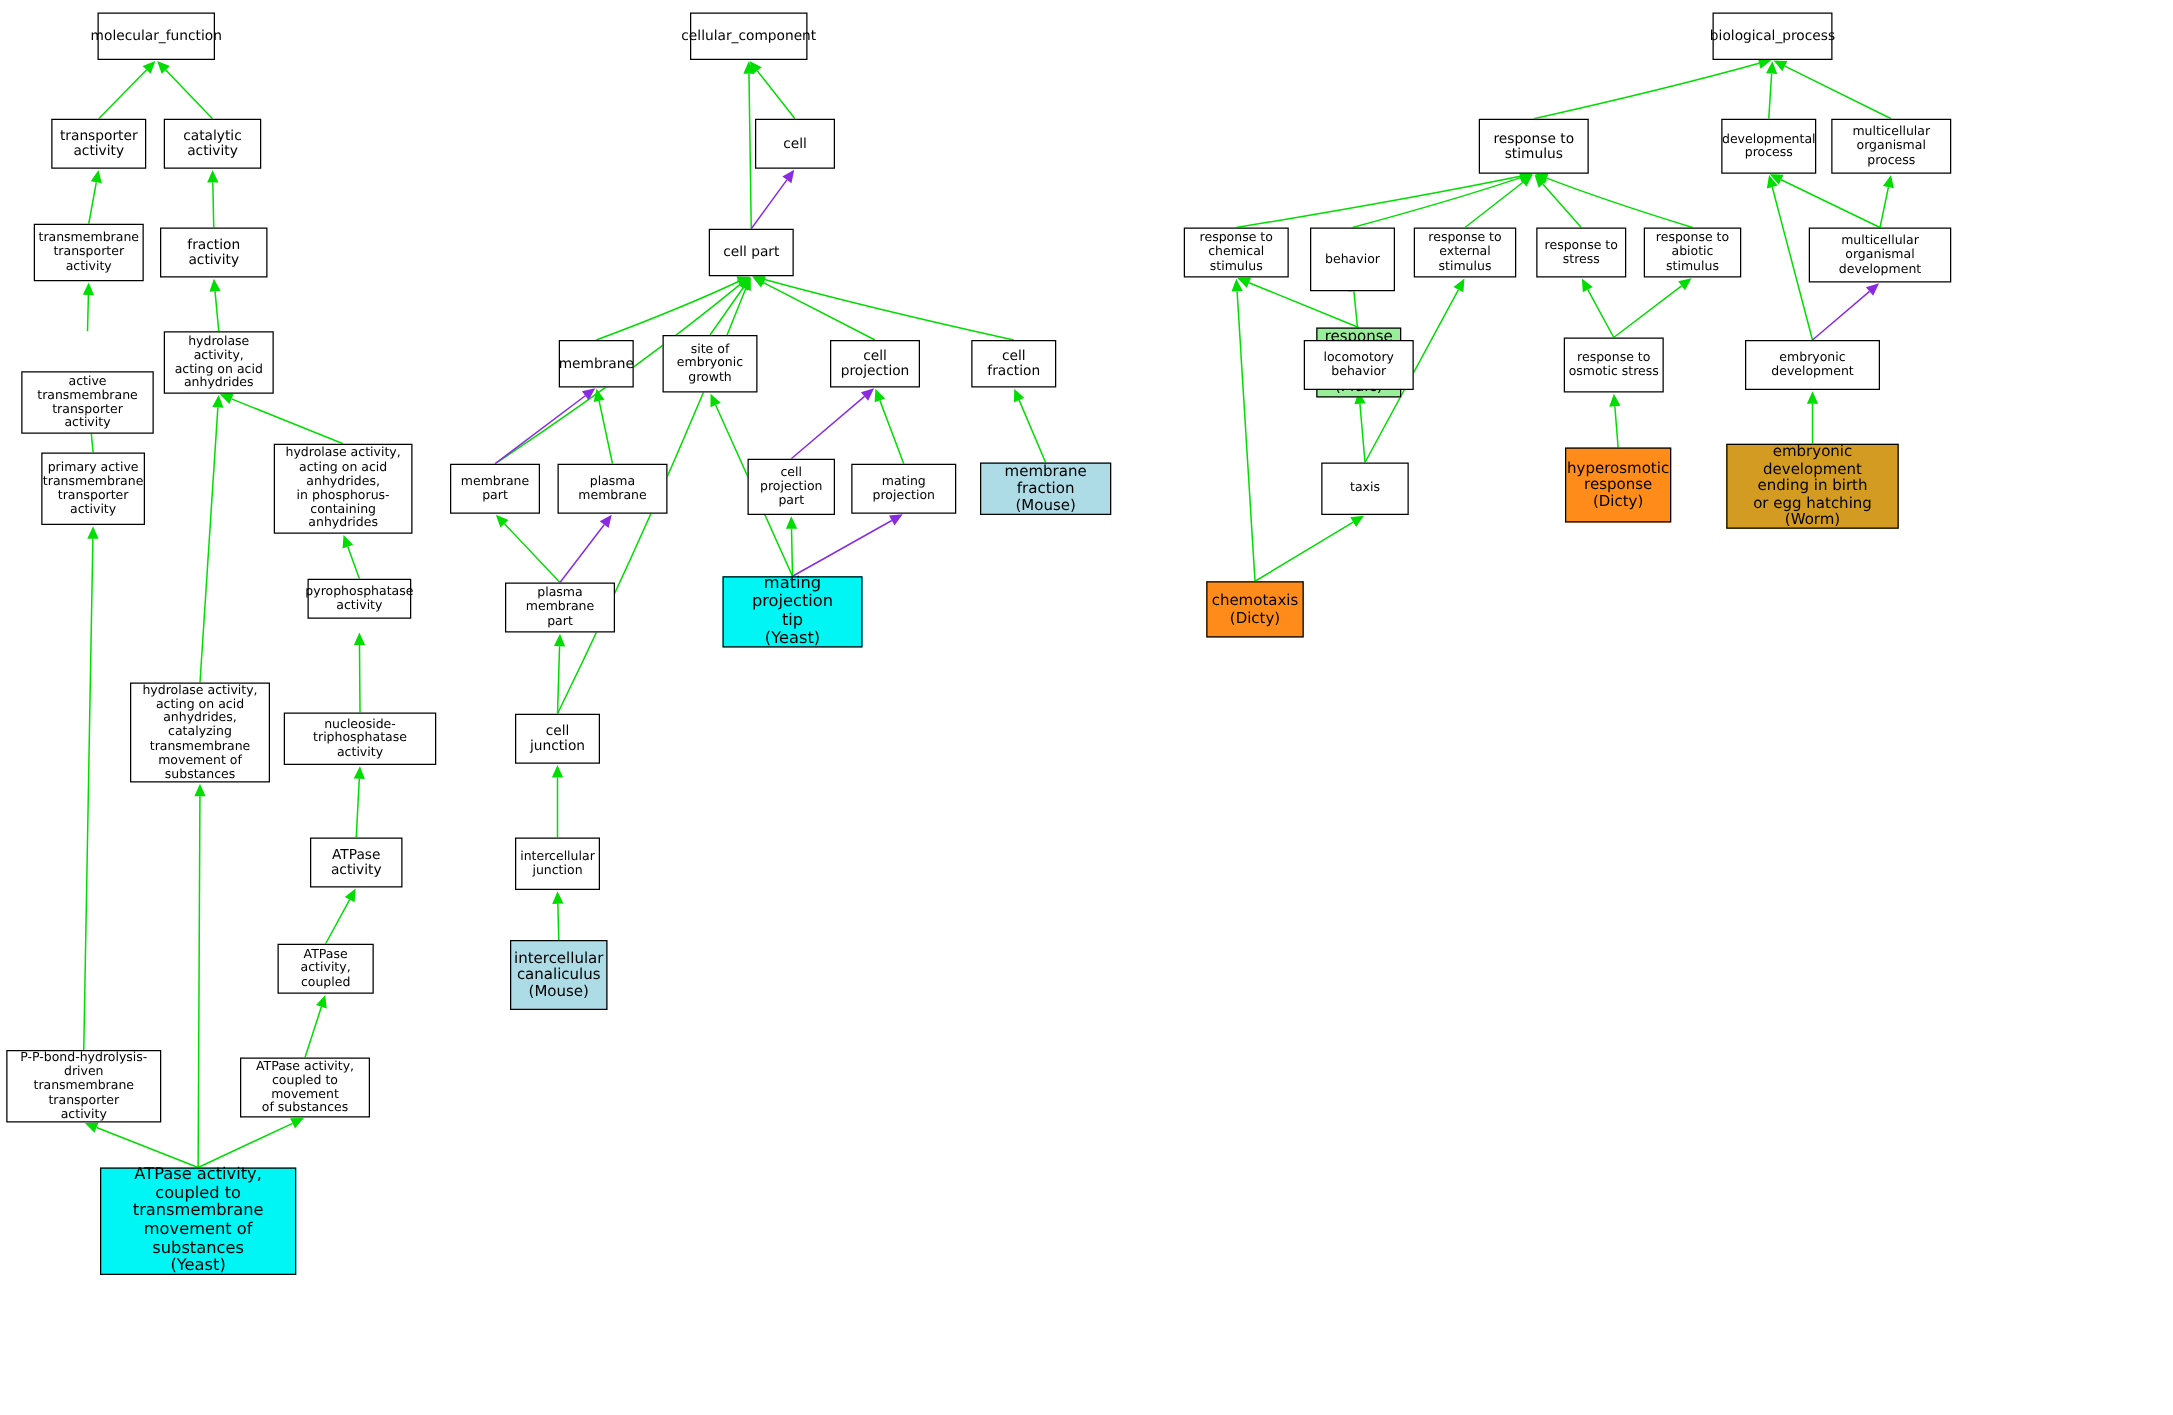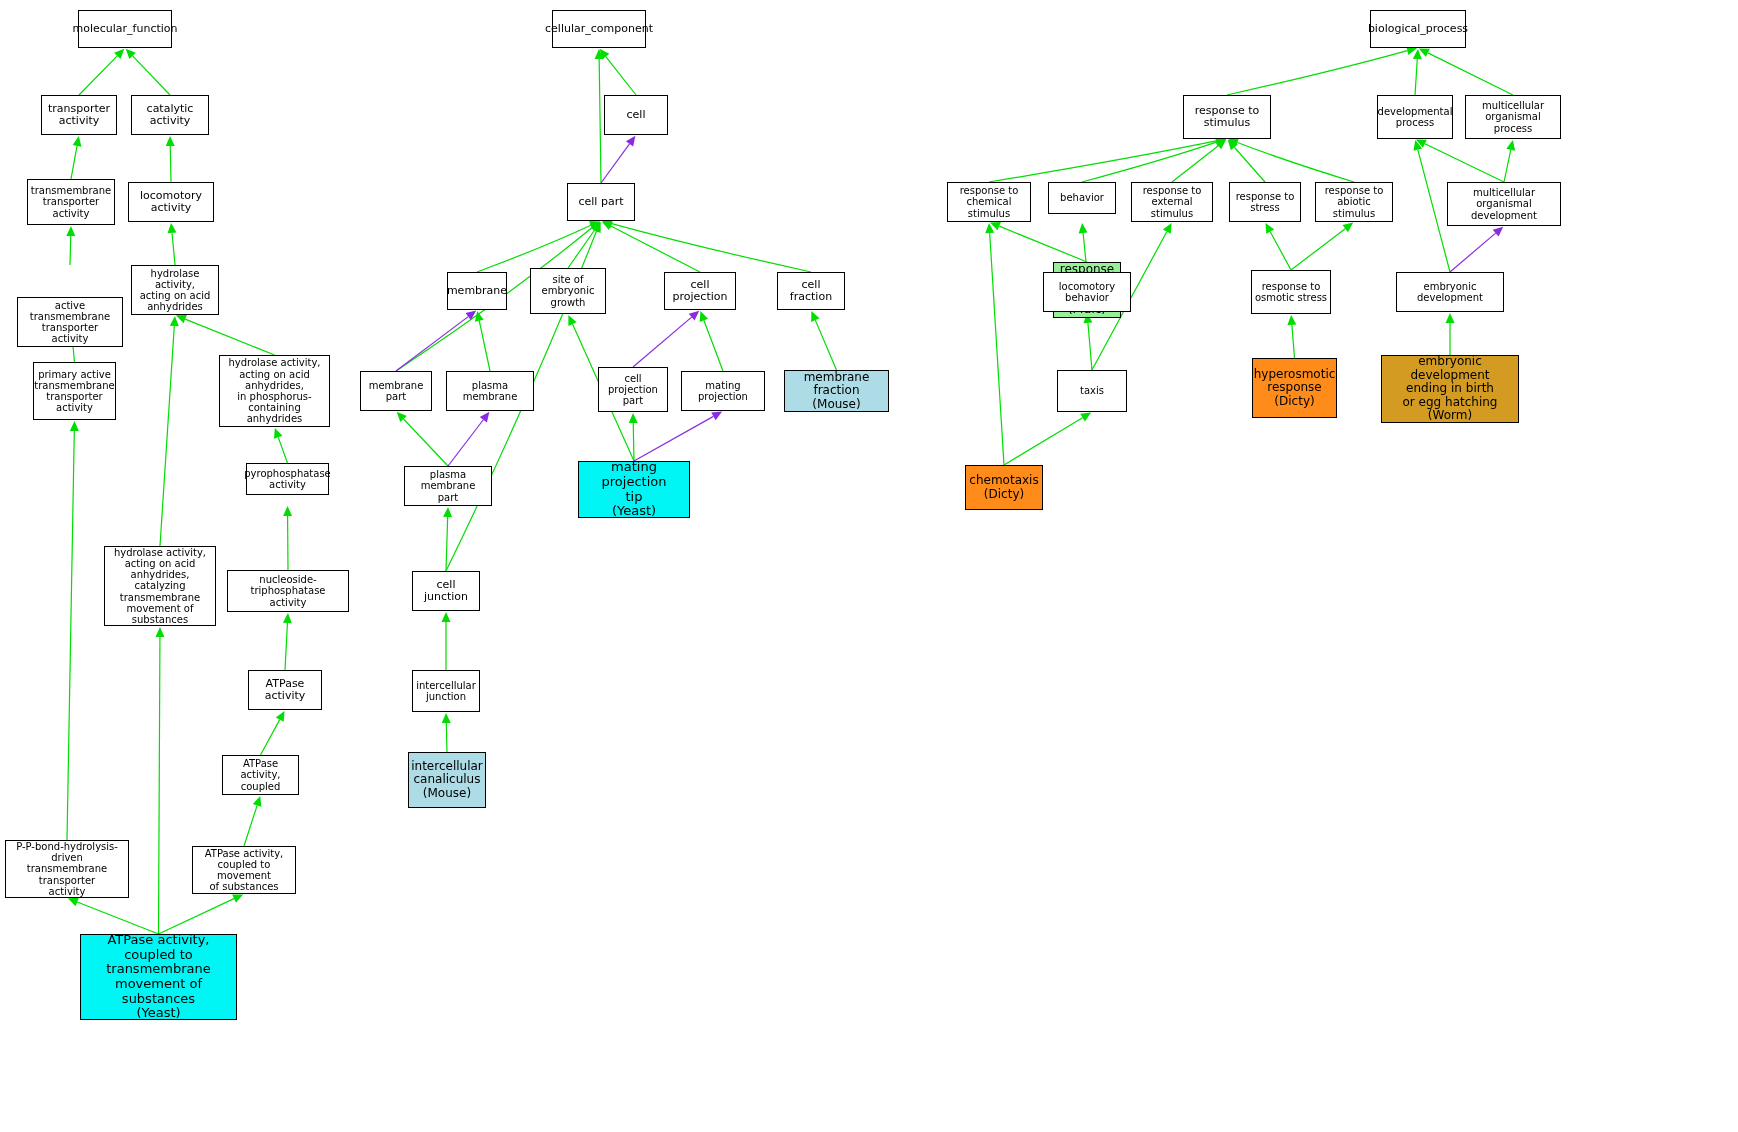--- a/index.html
+++ b/index.html
@@ -290,21 +290,21 @@
       </g>
     </svg>
   <div id="node-layer">
       <div class="node sz-11" style="left: 78px; top: 10px; width: 94px; height: 38px;">molecular_function</div>
       <div class="node sz-11" style="left: 41px; top: 95px; width: 76px; height: 40px;">transporter
 activity</div>
       <div class="node sz-11" style="left: 131px; top: 95px; width: 78px; height: 40px;">catalytic activity</div>
       <div class="node sz-10" style="left: 27px; top: 179px; width: 88px; height: 46px;">transmembrane
 transporter
 activity</div>
-      <div class="node sz-11" style="left: 128px; top: 182px; width: 86px; height: 40px;">locomotory activity</div>
+      <div class="node sz-11" style="left: 128px; top: 182px; width: 86px; height: 40px;">fraction activity</div>
       <div class="node sz-10" style="left: 17px; top: 265px; width: 106px; height: 50px; margin-top: 32px;">active transmembrane
 transporter
 activity</div>
       <div class="node sz-10" style="left: 131px; top: 265px; width: 88px; height: 50px;">hydrolase activity,
 acting on acid
 anhydrides</div>
       <div class="node sz-10" style="left: 219px; top: 355px; width: 111px; height: 72px;">hydrolase activity,
 acting on acid
 anhydrides,
 in phosphorus-containing
@@ -366,21 +366,21 @@
 (Mouse)</div>
       <div class="node sz-11" style="left: 1370px; top: 10px; width: 96px; height: 38px;">biological_process</div>
       <div class="node sz-11" style="left: 1183px; top: 95px; width: 88px; height: 44px;">response to
 stimulus</div>
       <div class="node sz-10" style="left: 1377px; top: 95px; width: 76px; height: 44px;">developmental
 process</div>
       <div class="node sz-10" style="left: 1465px; top: 95px; width: 96px; height: 44px;">multicellular
 organismal process</div>
       <div class="node sz-10" style="left: 947px; top: 182px; width: 84px; height: 40px;">response to
 chemical stimulus</div>
-      <div class="node sz-10" style="left: 1048px; top: 182px; width: 68px; height: 32px;">behavior</div>
+      <div class="node sz-10" style="left: 1048px; top: 182px; width: 68px; height: 51px;">behavior</div>
       <div class="node sz-10" style="left: 1131px; top: 182px; width: 82px; height: 40px;">response to
 external stimulus</div>
       <div class="node sz-10" style="left: 1229px; top: 182px; width: 72px; height: 40px;">response to
 stress</div>
       <div class="node sz-10" style="left: 1315px; top: 182px; width: 78px; height: 40px;">response to
 abiotic stimulus</div>
       <div class="node sz-10" style="left: 1447px; top: 182px; width: 114px; height: 44px;">multicellular
 organismal development</div>
       <div class="node sz-12 fill-lightgreen" style="left: 1053px; top: 262px; width: 68px; height: 56px;">response to
 drug

